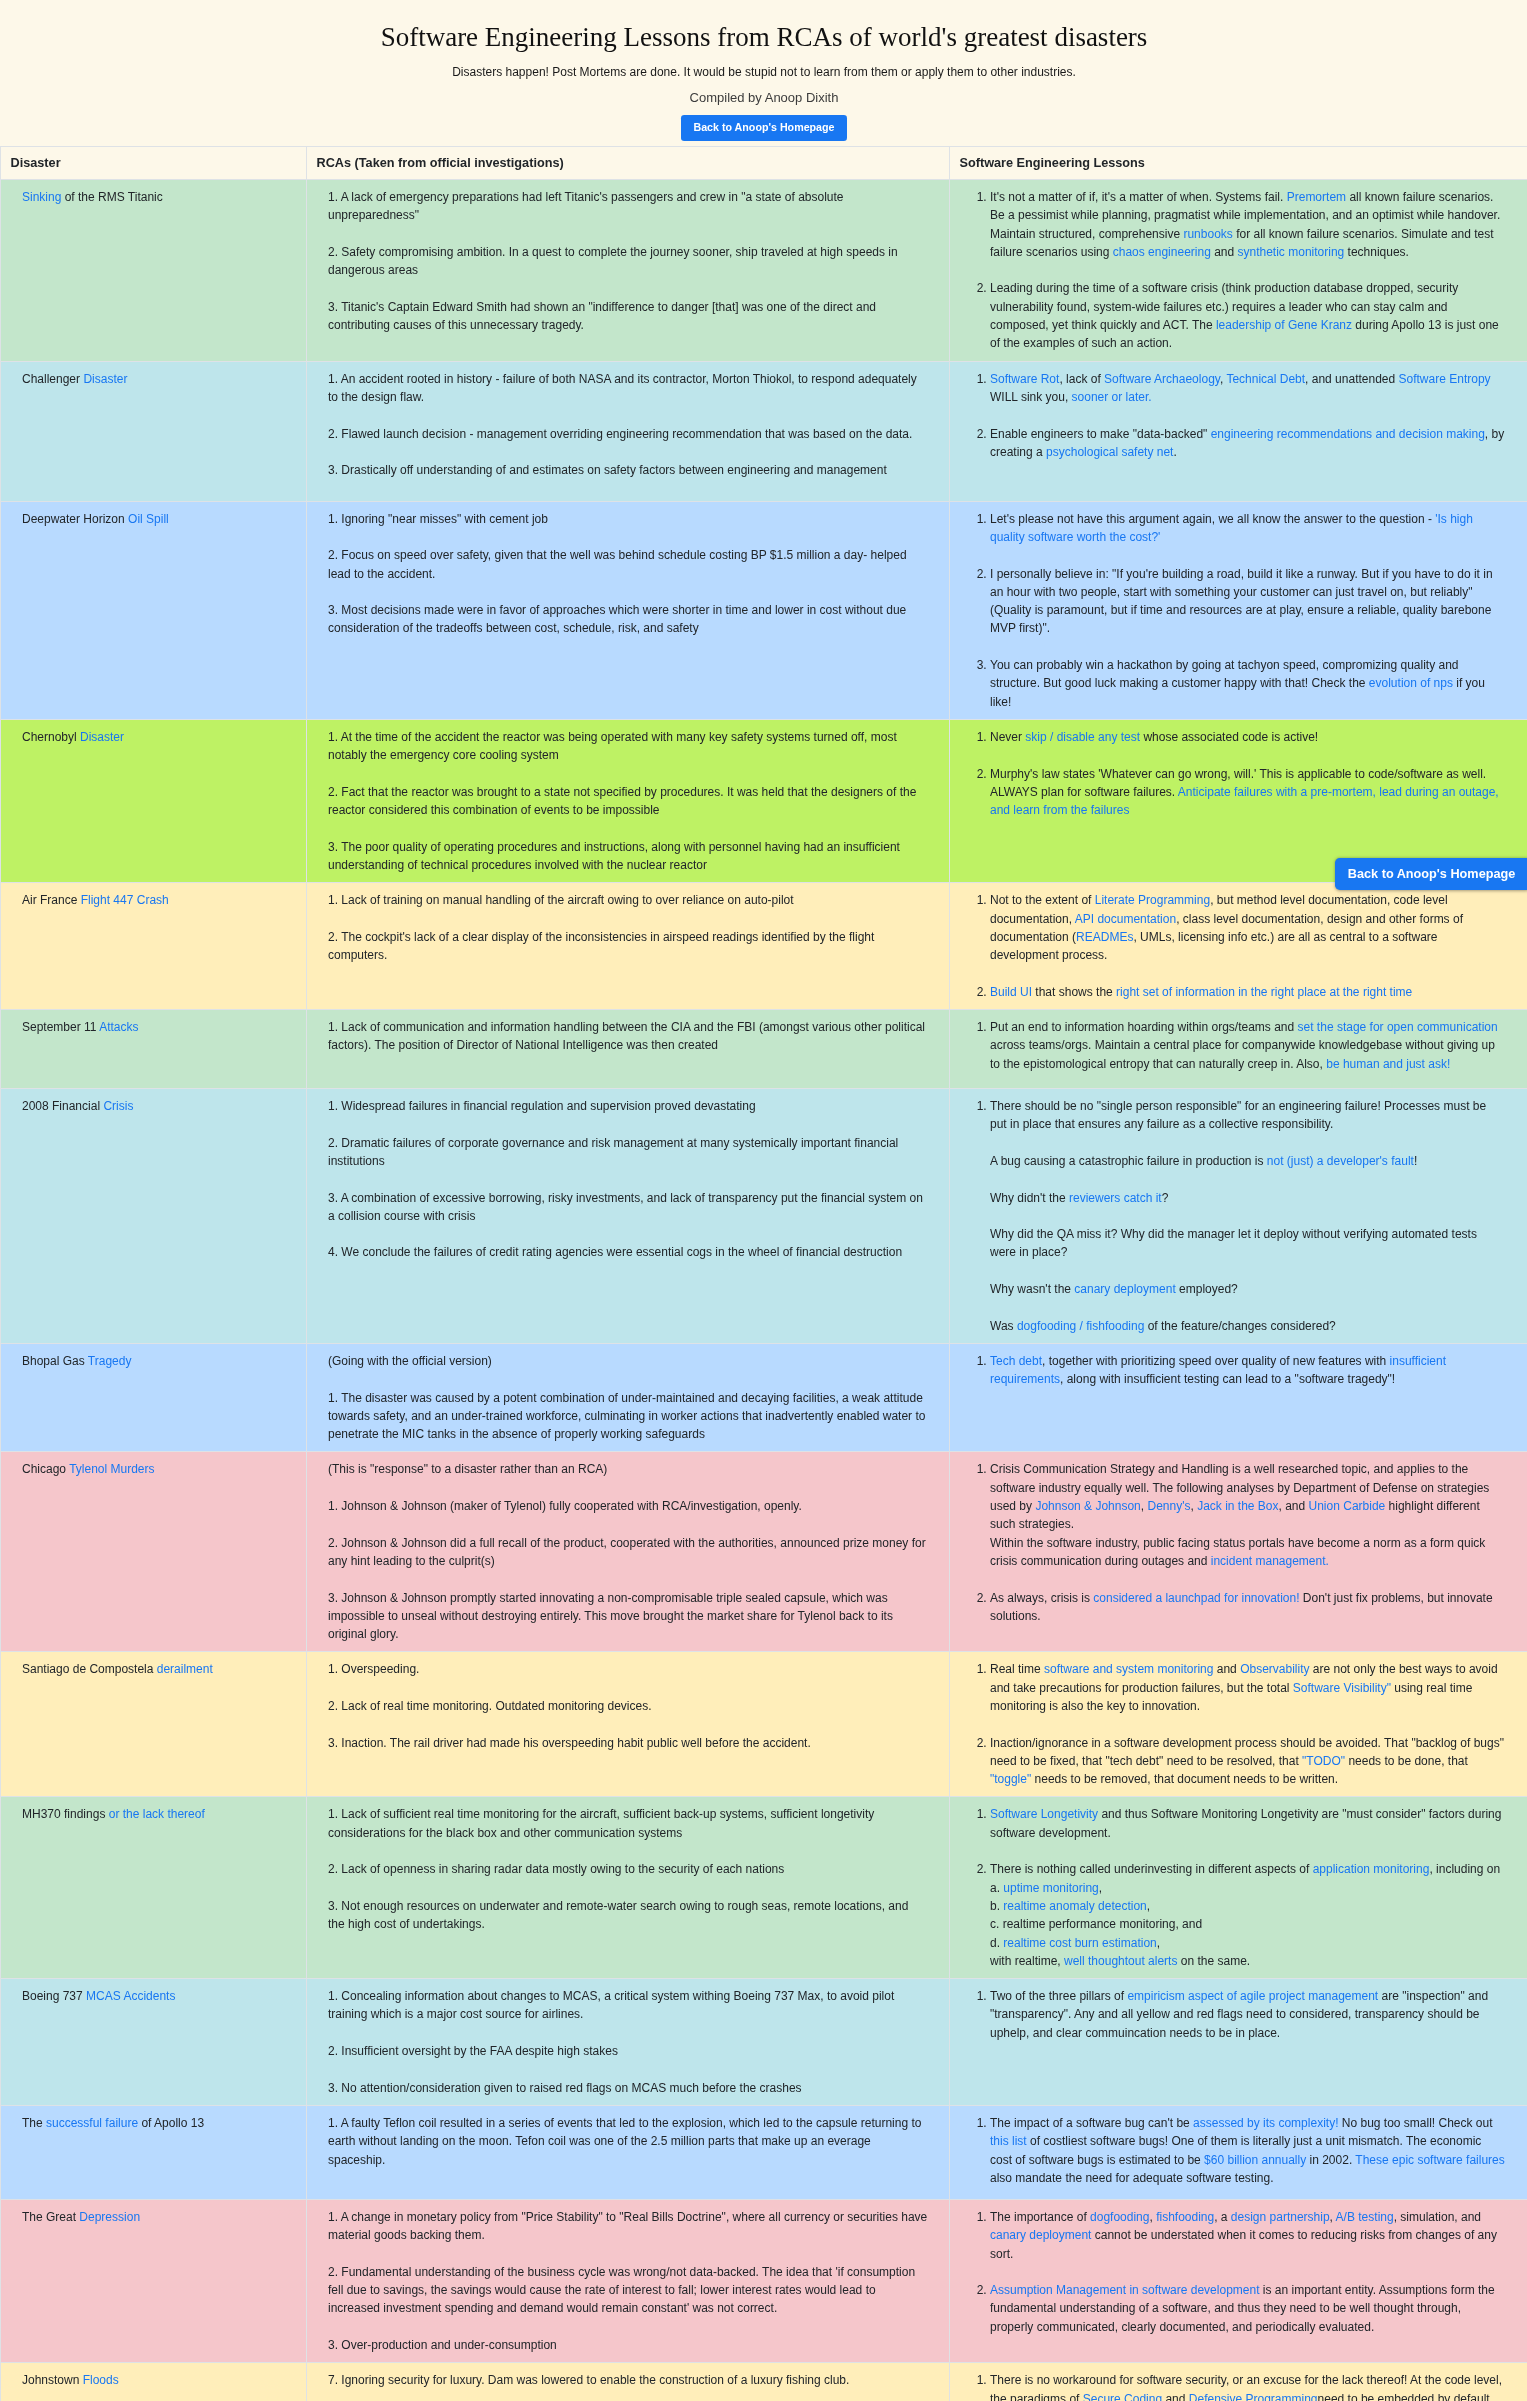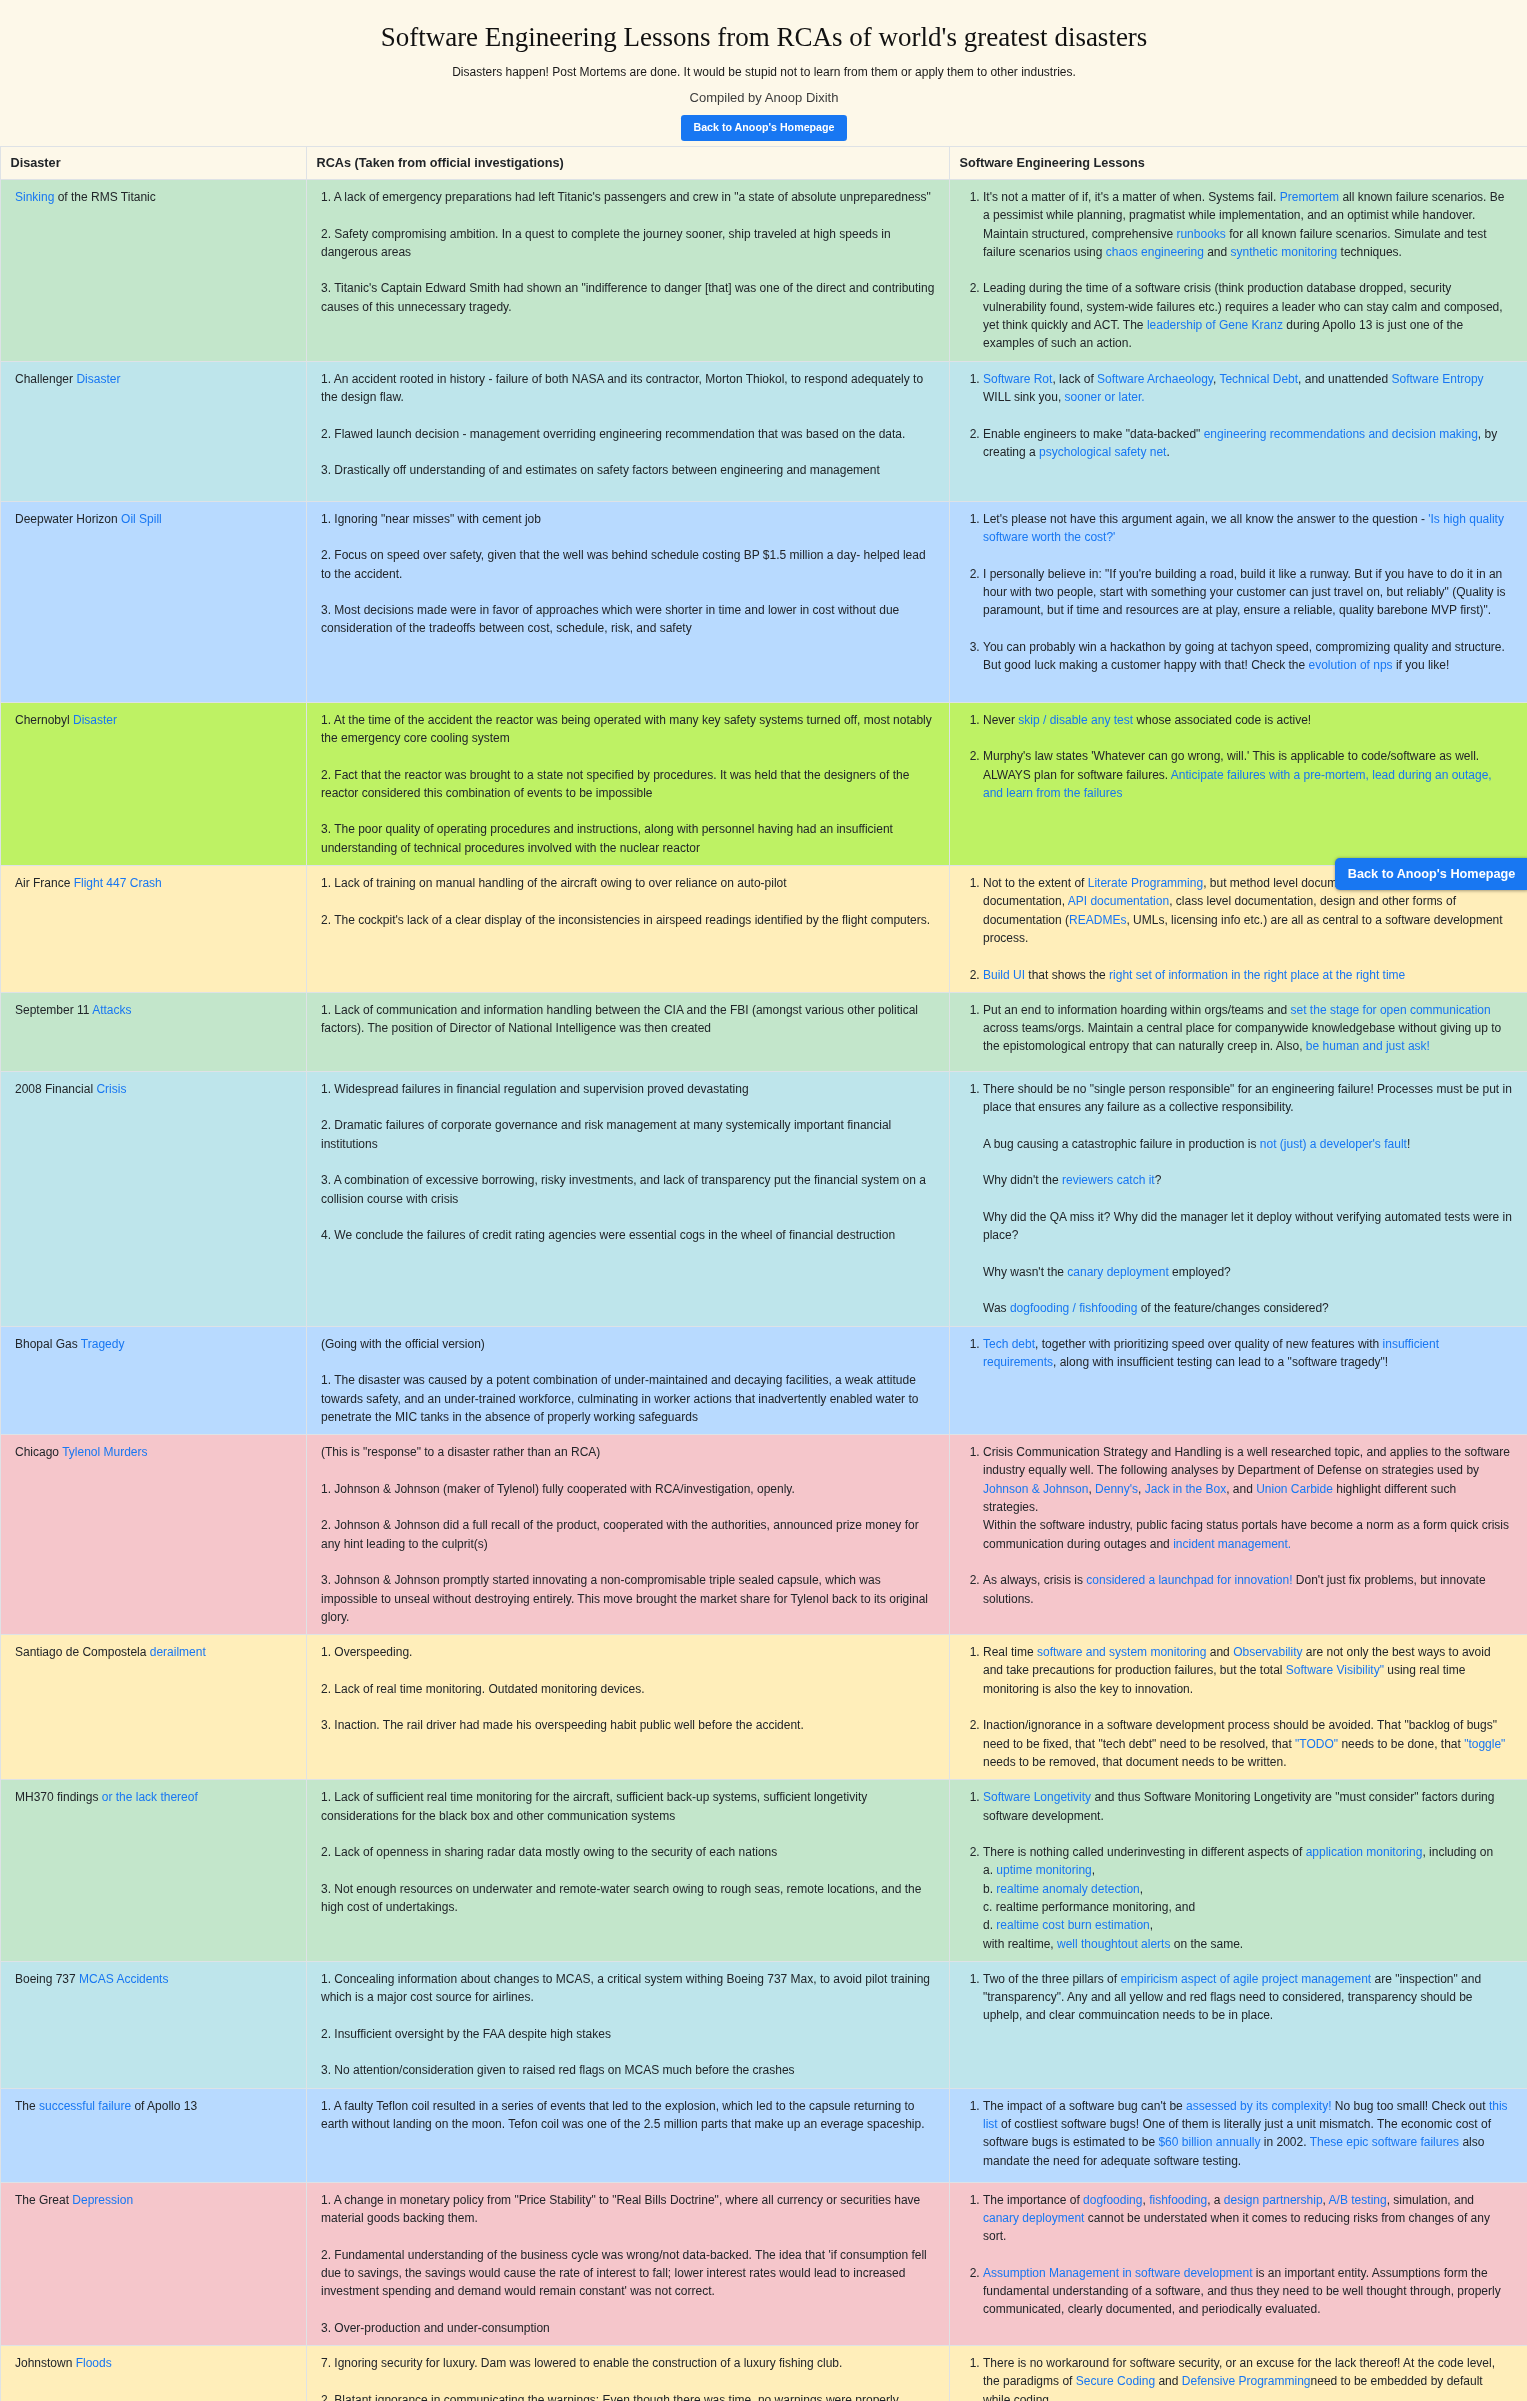--- a/index.html
+++ b/index.html
@@ -30,21 +30,21 @@
     position:absolute; top:858px; right:0; z-index:50;
     font-size:12.7px; line-height:16px; padding:8px 12.7px;
     border-radius:4.8px 0 0 4.8px;
     box-shadow:0 0.8px 3.2px rgba(0,0,0,.35);
   }
   table.disasters {
     width:1528px; table-layout:fixed; border-collapse:collapse;
   }
   th, td {
     border:0.8px solid #dee2e6; vertical-align:top; text-align:left;
-    padding:8px 14px;
+    padding:8px 21px;
   }
   thead th { font-weight:700; font-size:12.7px; height:33px; vertical-align:middle; padding:4.8px 9.5px; }
   td p { margin:0 0 18.3px 0; }
   td p:last-child { margin-bottom:0; }
   td ol { margin:0; padding-left:19px; }
   td ol li { margin-bottom:18.3px; }
   td ol li:last-child { margin-bottom:0; }
   a.lnk { color:var(--link,#1877f2); text-decoration:none; cursor:pointer; }
   .pgap { display:block; height:18.3px; }
 </style>

